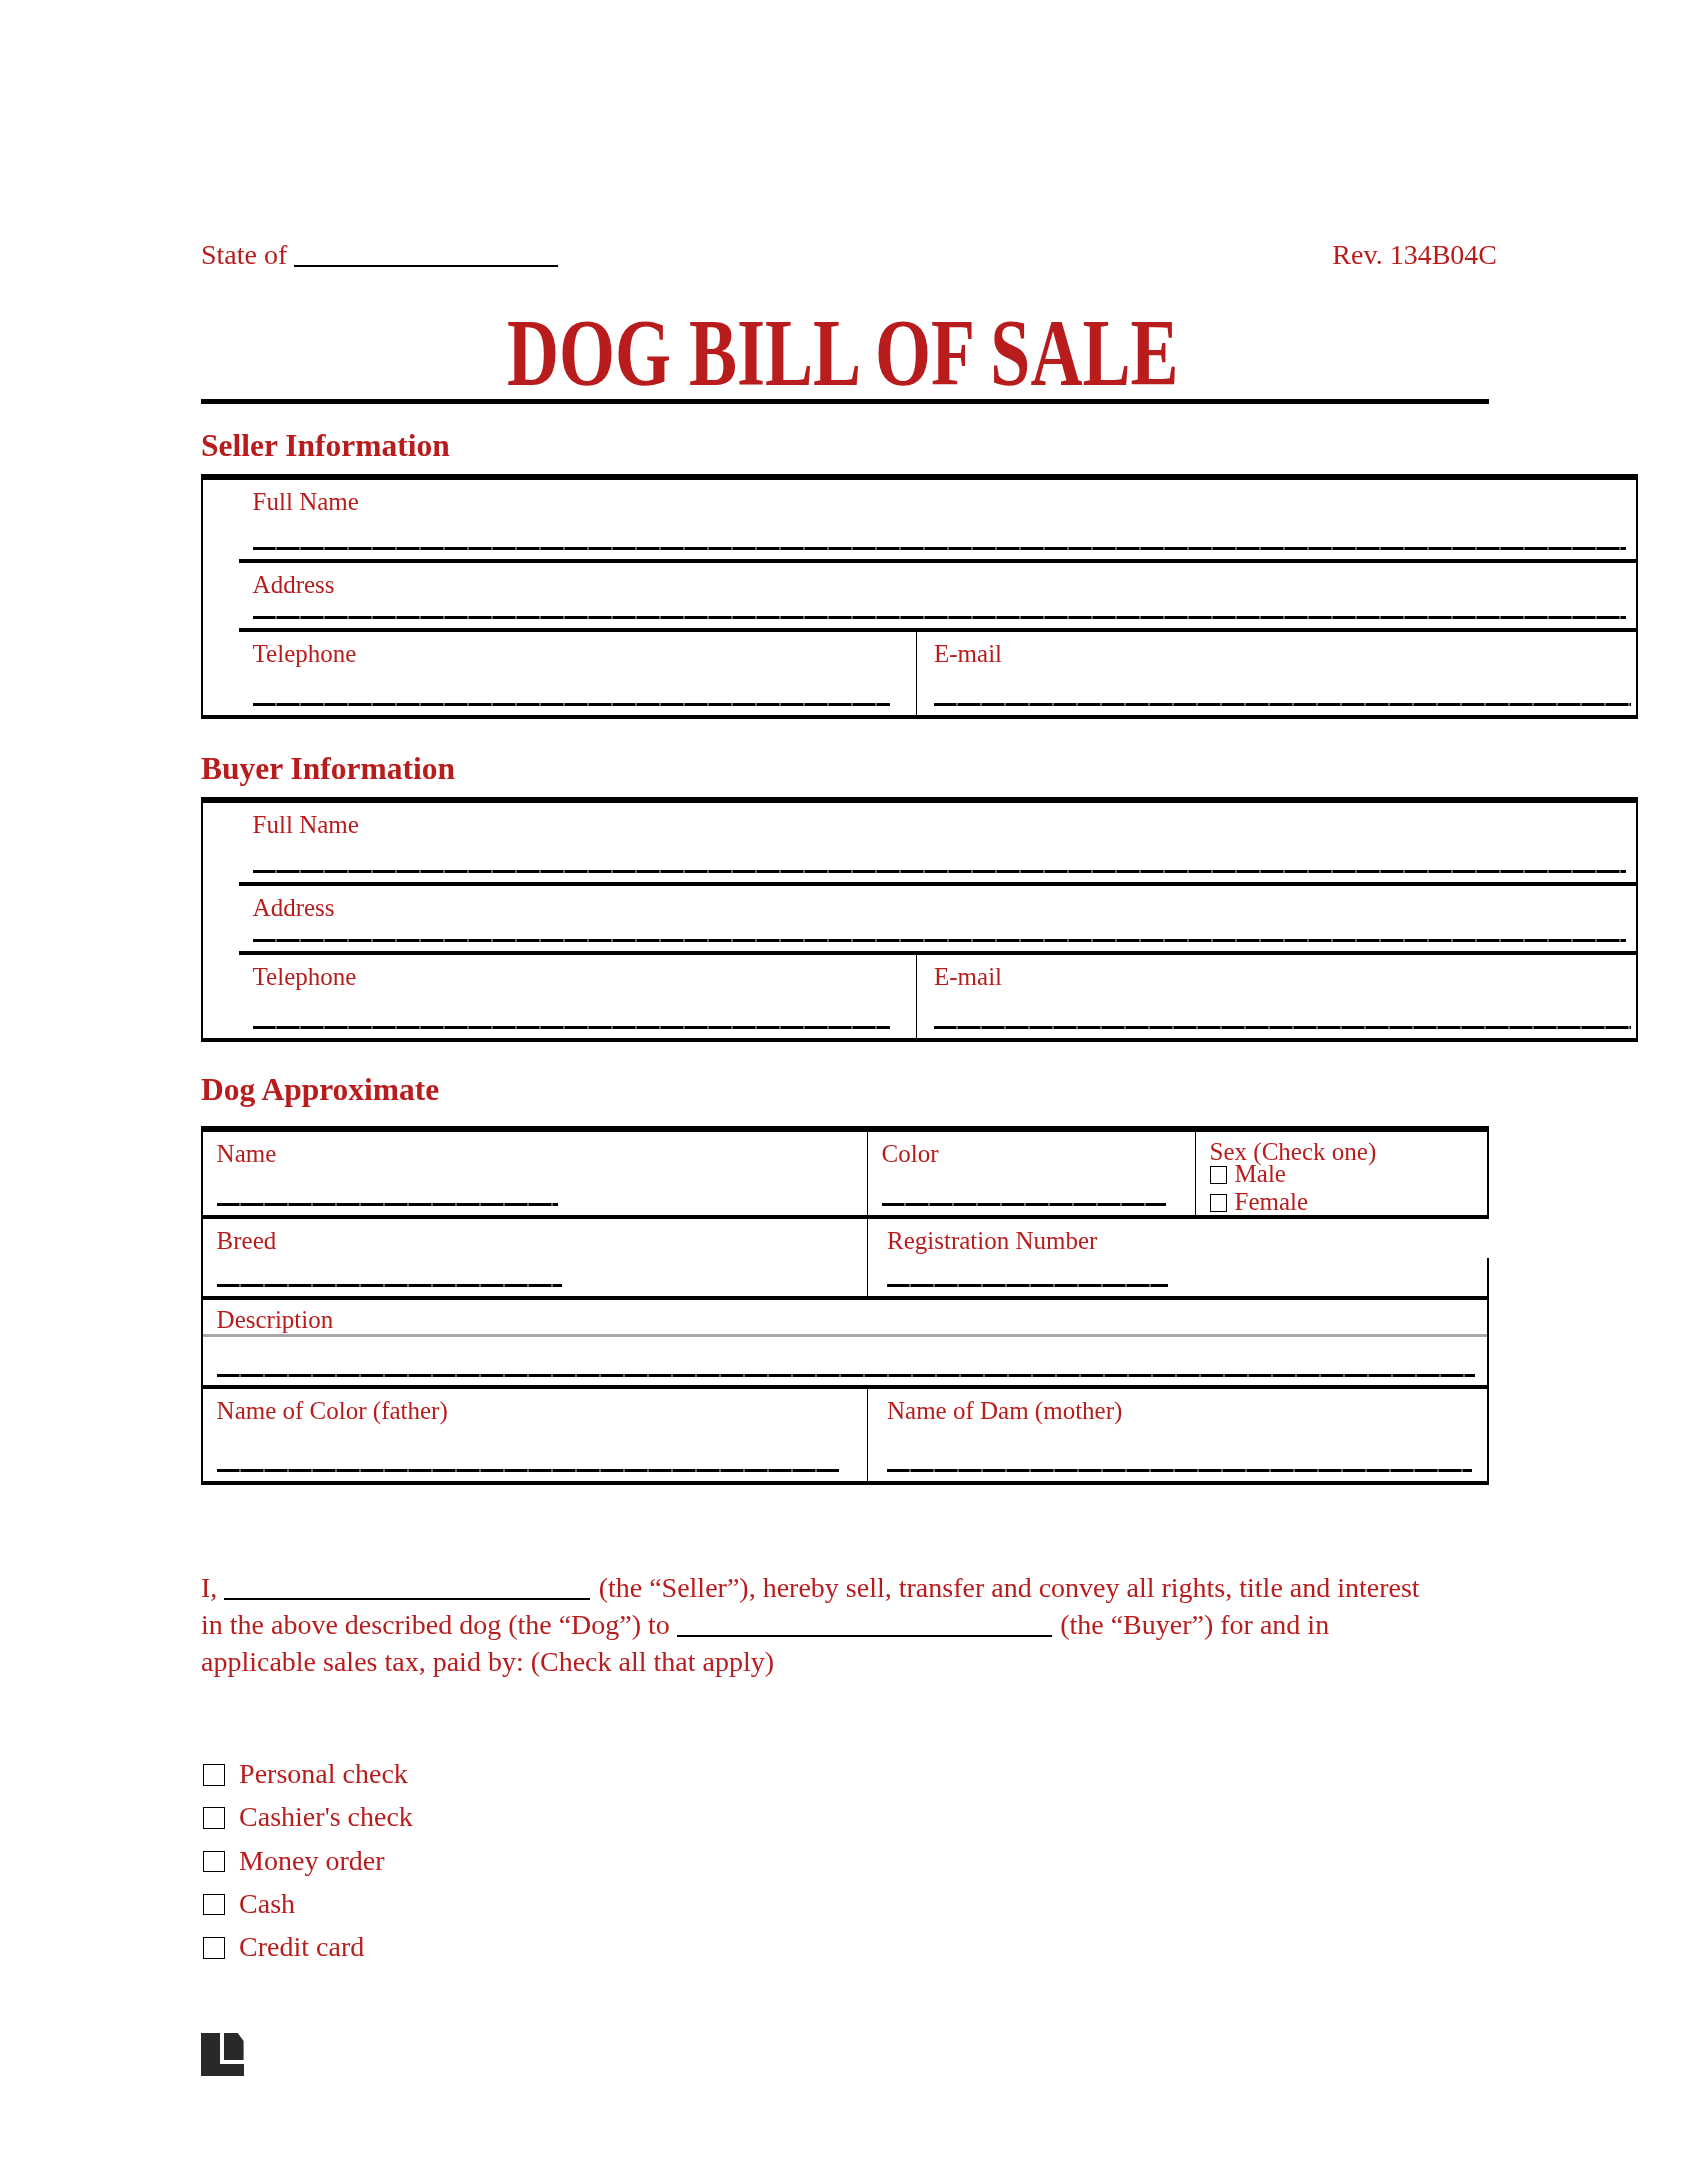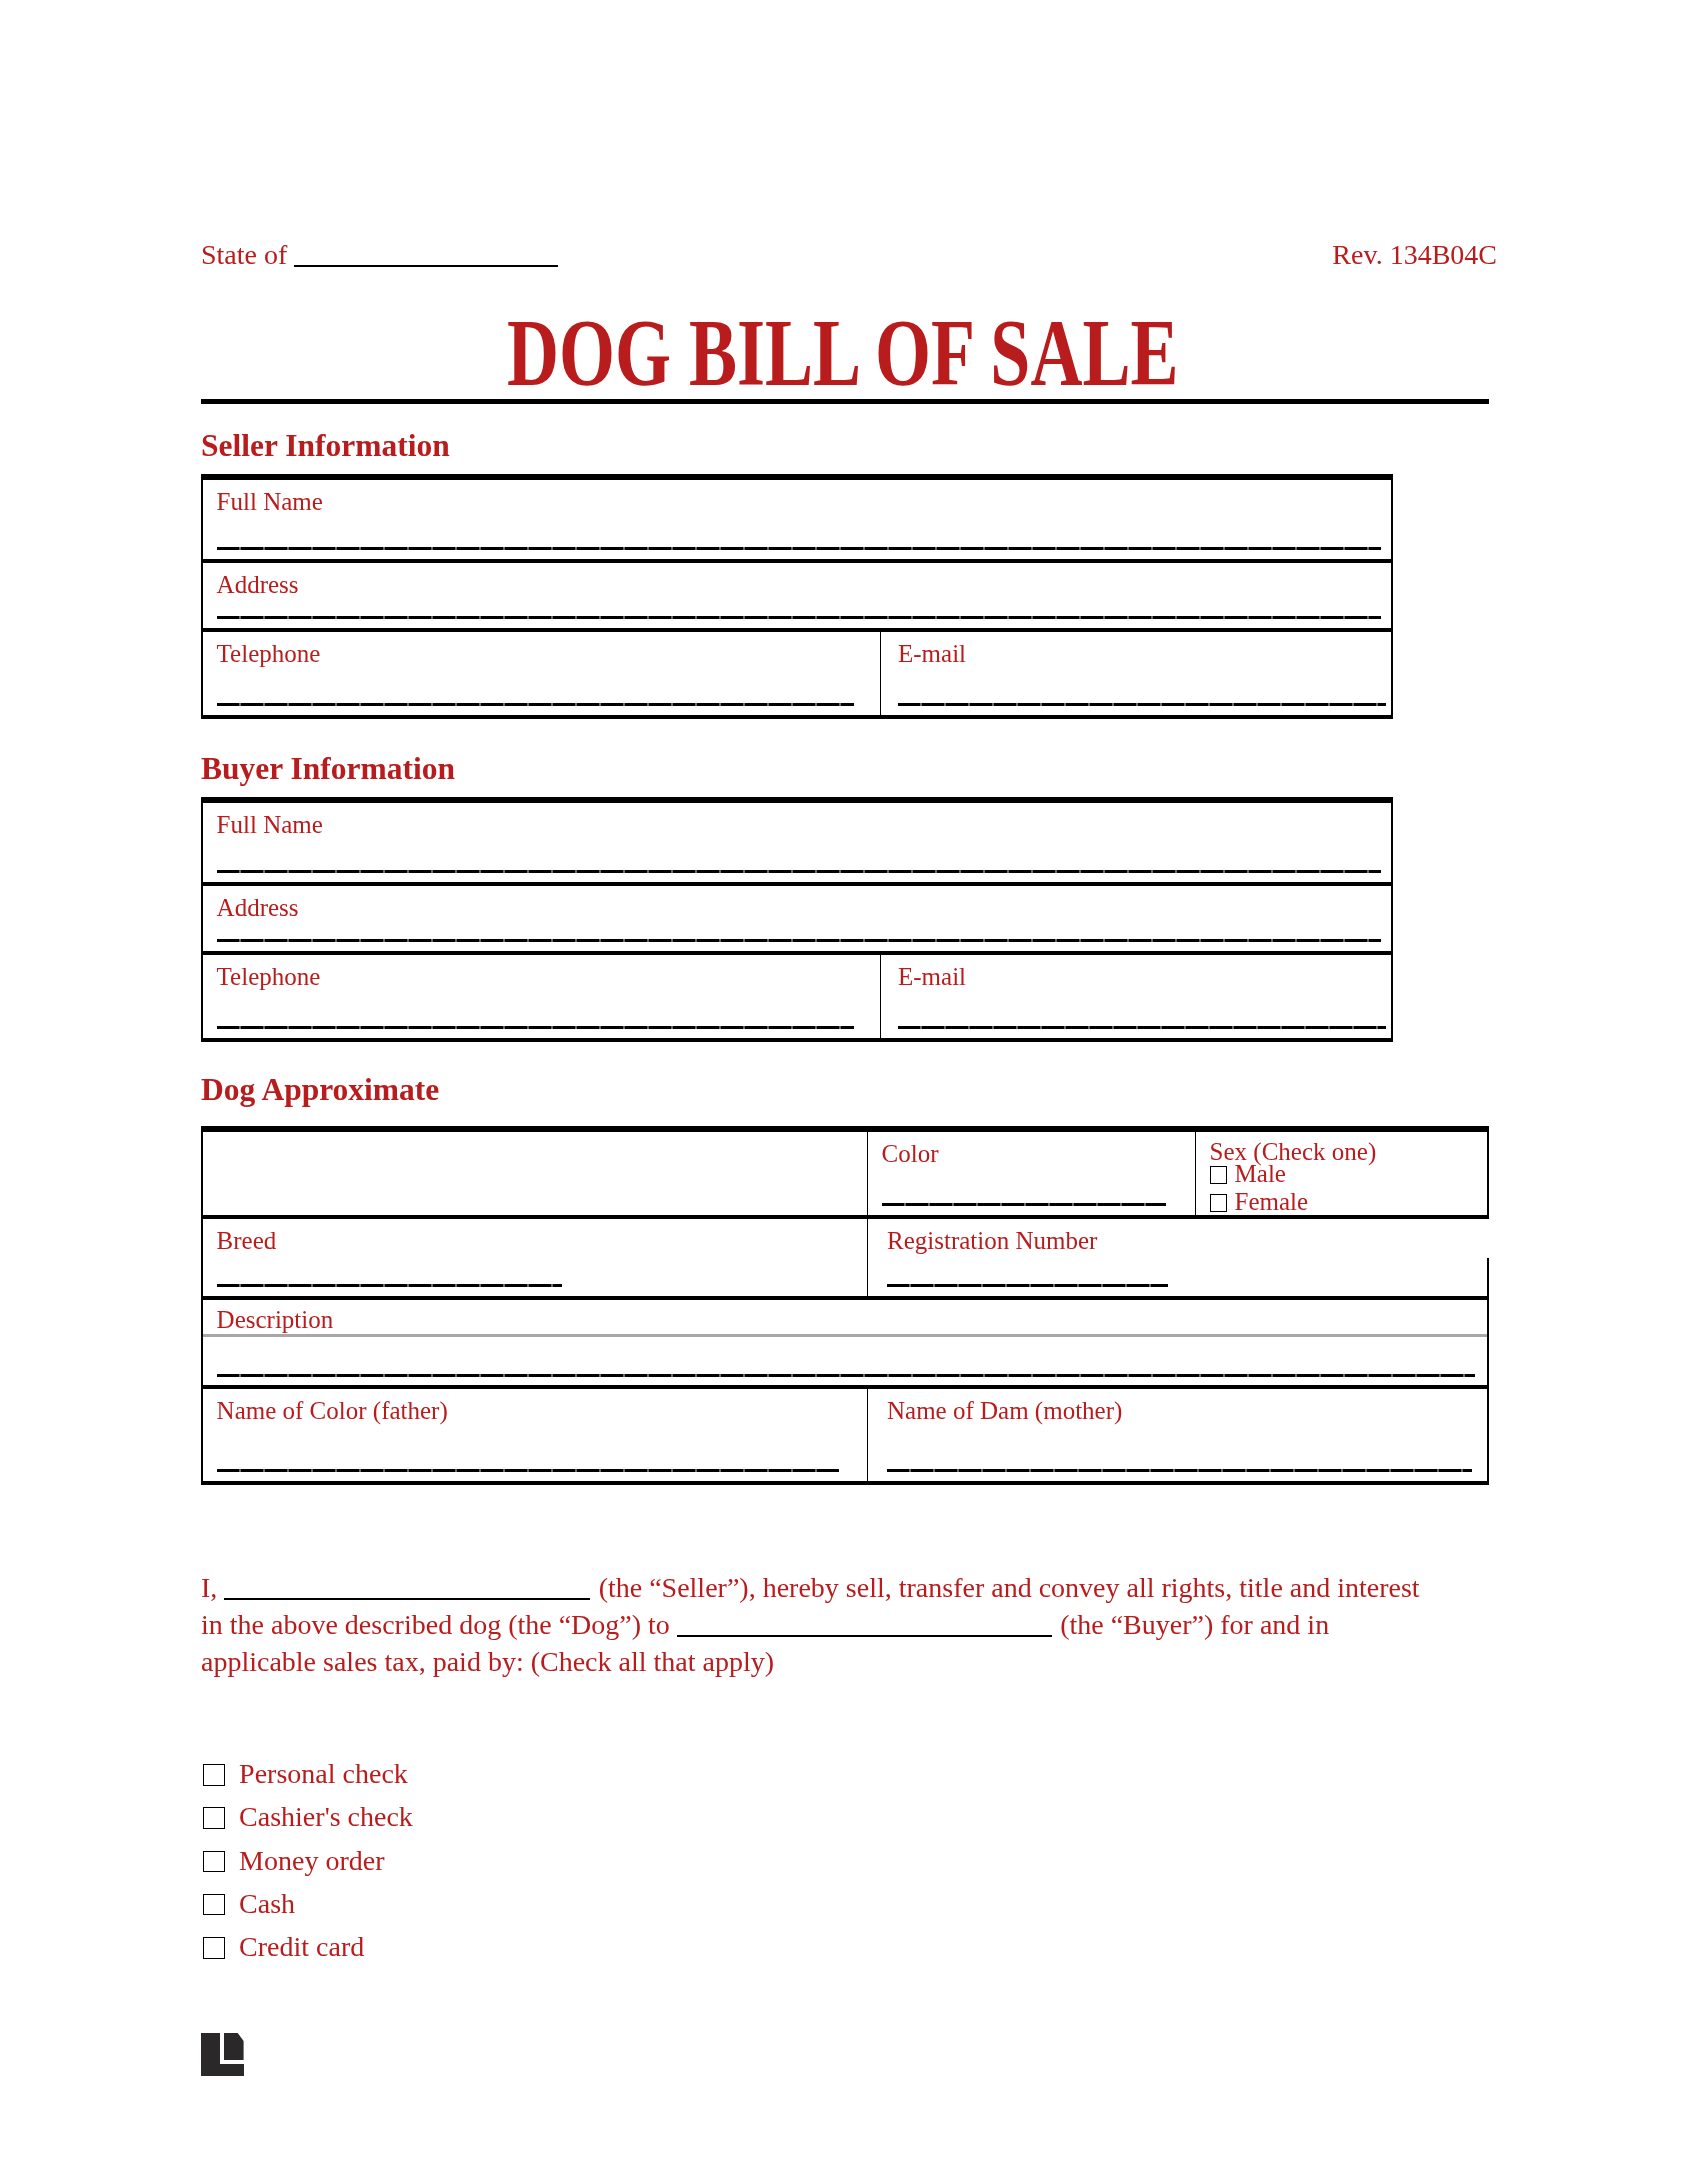--- a/index.html
+++ b/index.html
@@ -20,22 +20,22 @@
   .title-wrap{position:absolute;left:0;top:305px;width:100%;text-align:center;}
   .title{
     display:inline-block;font-size:96px;font-weight:bold;line-height:1;
     white-space:nowrap;transform:scaleX(0.75);transform-origin:center;
   }
   .title-rule{position:absolute;left:201px;top:399px;width:1288px;height:5.1px;background:#000;}
   
   .sec-head{position:absolute;left:201px;font-size:31.5px;font-weight:bold;white-space:nowrap;}
   
   .ibox{
-    position:absolute;left:201px;width:1192px;height:245px;box-sizing:border-box;
-    border:2.6px solid #000;border-top-width:6px;border-bottom-width:4.3px;background:#fff;
+    position:absolute;left:201px;width:1437px;height:245px;box-sizing:border-box;
+    border:2.6px solid #000;border-top-width:6px;border-bottom-width:4.3px;background:#fff;padding-left:36px;
   }
   .irow{position:relative;box-sizing:border-box;border-bottom:4.3px solid #000;}
   .irow.last{border-bottom:none;}
   .ir1{height:83px;} .ir2{height:69px;} .ir3{height:83px;}
   .cell-label{position:absolute;left:13.6px;top:7.7px;font-size:25px;white-space:nowrap;}
   .uline{
     position:absolute;height:2.6px;bottom:9.4px;
     background:repeating-linear-gradient(90deg,#000 0 22px,#6a6a6a 22px 24px);
   }
   .ul-full{left:13.6px;right:10.2px;}
@@ -141,20 +141,24 @@
         <div class="cell-label" style="left:17px;">E-mail</div>
         <div class="uline" style="left:17px;right:5.1px;"></div>
       </div>
     </div>
   </div>
 
   <div class="sec-head" style="top:1072px;">Dog Approximate</div>
   <div class="dogbox">
 
     <div class="drow dr1">
+      <div class="dcell c-name">
+        <div class="cell-label">Name</div>
+        <div class="uline" style="left:13.6px;width:341px;"></div>
+      </div>
       <div class="dcell c-color bl">
         <div class="cell-label">Color</div>
         <div class="uline" style="left:13.6px;width:284px;"></div>
       </div>
       <div class="dcell c-sex bl">
         <div class="cell-label" style="top:6px;">Sex (Check one)</div>
         <div class="chkrow chk-male">
           <span class="sq-sm"></span><span>Male</span>
         </div>
         <div class="chkrow chk-female">

